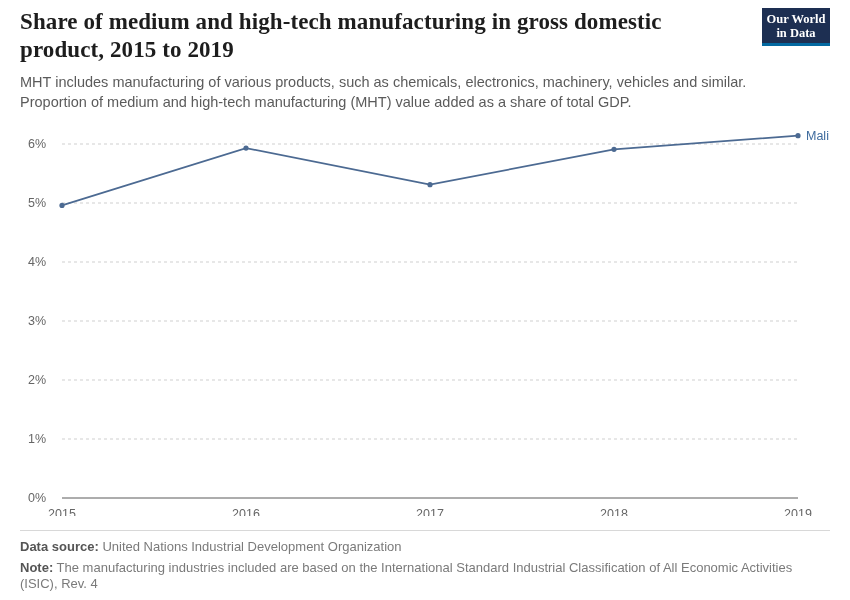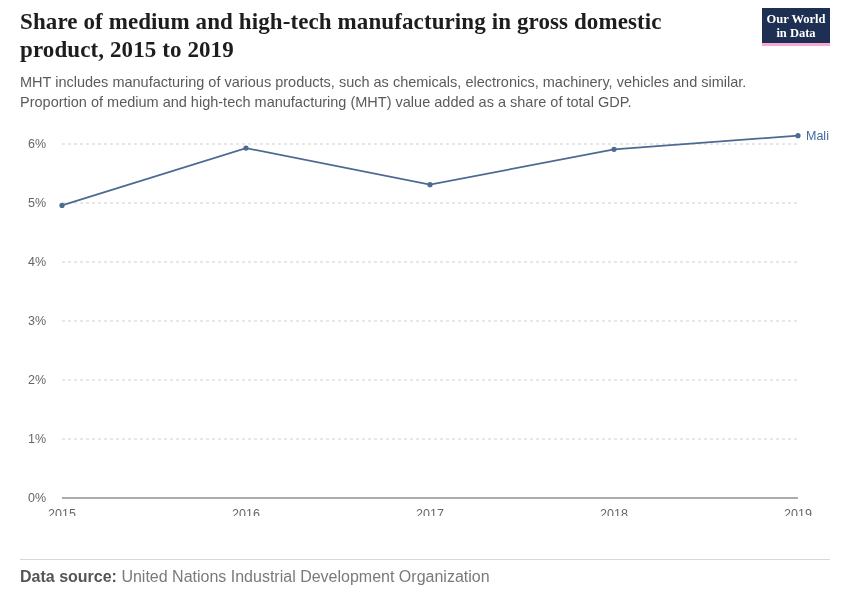--- a/index.html
+++ b/index.html
@@ -52,21 +52,21 @@
     height: 38px;
     background: #1d2f52;
     color: #ffffff;
     font-family: "Liberation Serif", serif;
     font-weight: bold;
     font-size: 12.5px;
     line-height: 14px;
     text-align: center;
     padding-top: 4px;
     box-sizing: border-box;
-    border-bottom: 3px solid #f9a8d4;
+    border-bottom: 3px solid #0369a1;
   }
   .owid-logo .l2 { display: block; }
 
   
   .chart-wrap {
     position: relative;
     margin-top: 14px;
     width: 810px;
     height: 390px;
   }
@@ -99,21 +99,21 @@
   .series-point {
     fill: #4c6a92;
   }
 
   
   .footer {
     position: absolute;
     left: 20px;
     right: 20px;
     bottom: 8px;
-    font-size: 16px;
+    font-size: 13px;
     color: #7a7a7a;
   }
   .footer-rule {
     border-top: 1px solid #d8d8d8;
     margin-bottom: 8px;
   }
   .footer-row1 {
     display: flex;
     justify-content: space-between;
     align-items: baseline;
@@ -188,15 +188,19 @@
   </div>
 
   <div class="footer">
     <div class="footer-rule"></div>
     <div class="footer-row1">
       <div>
         <span class="src-label">Data source:</span>
         <span class="src-value">United Nations Industrial Development Organization</span>
       </div>
     </div>
+    <div class="footer-note">
+      <span class="src-label">Note:</span>
+      <span class="src-value">The manufacturing industries included are based on the International Standard Industrial Classification of All Economic Activities (ISIC), Rev. 4</span>
+    </div>
   </div>
 
 </div>
 
 </body></html>

